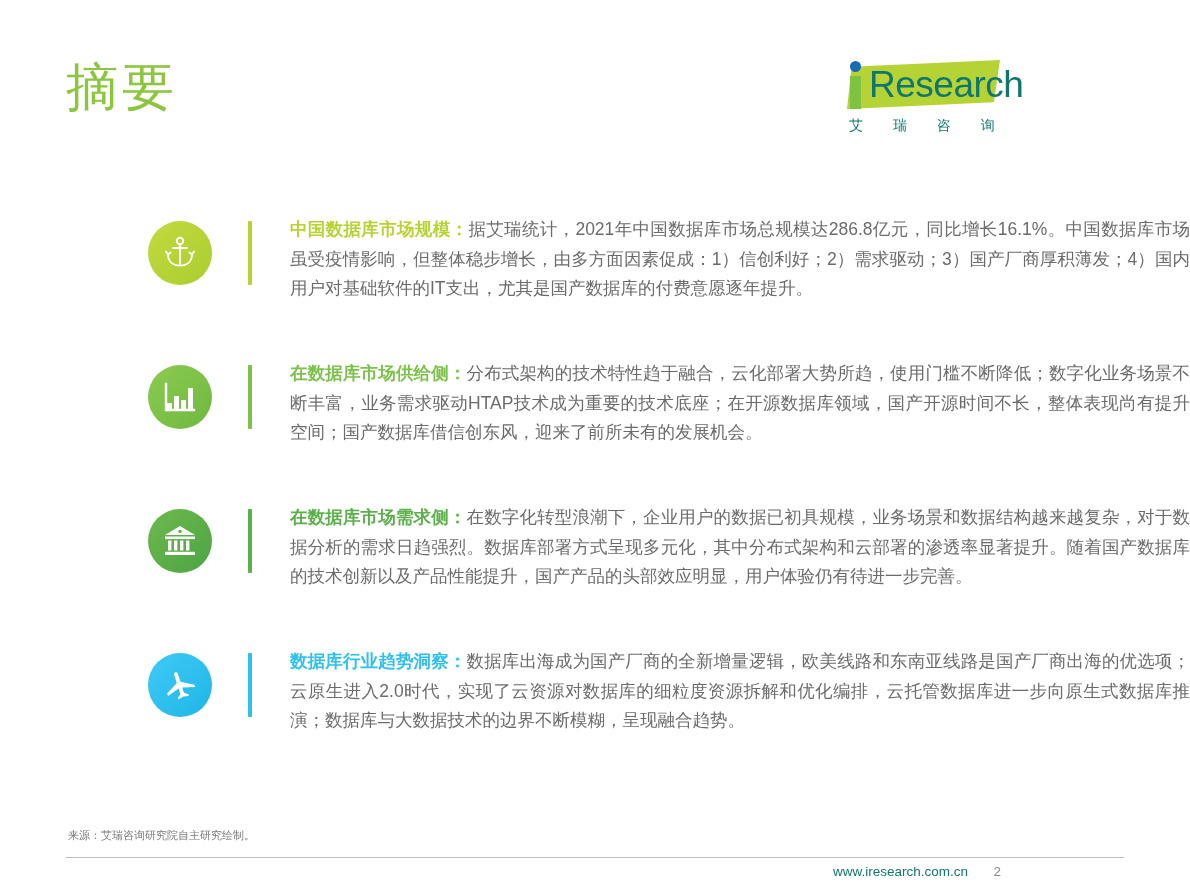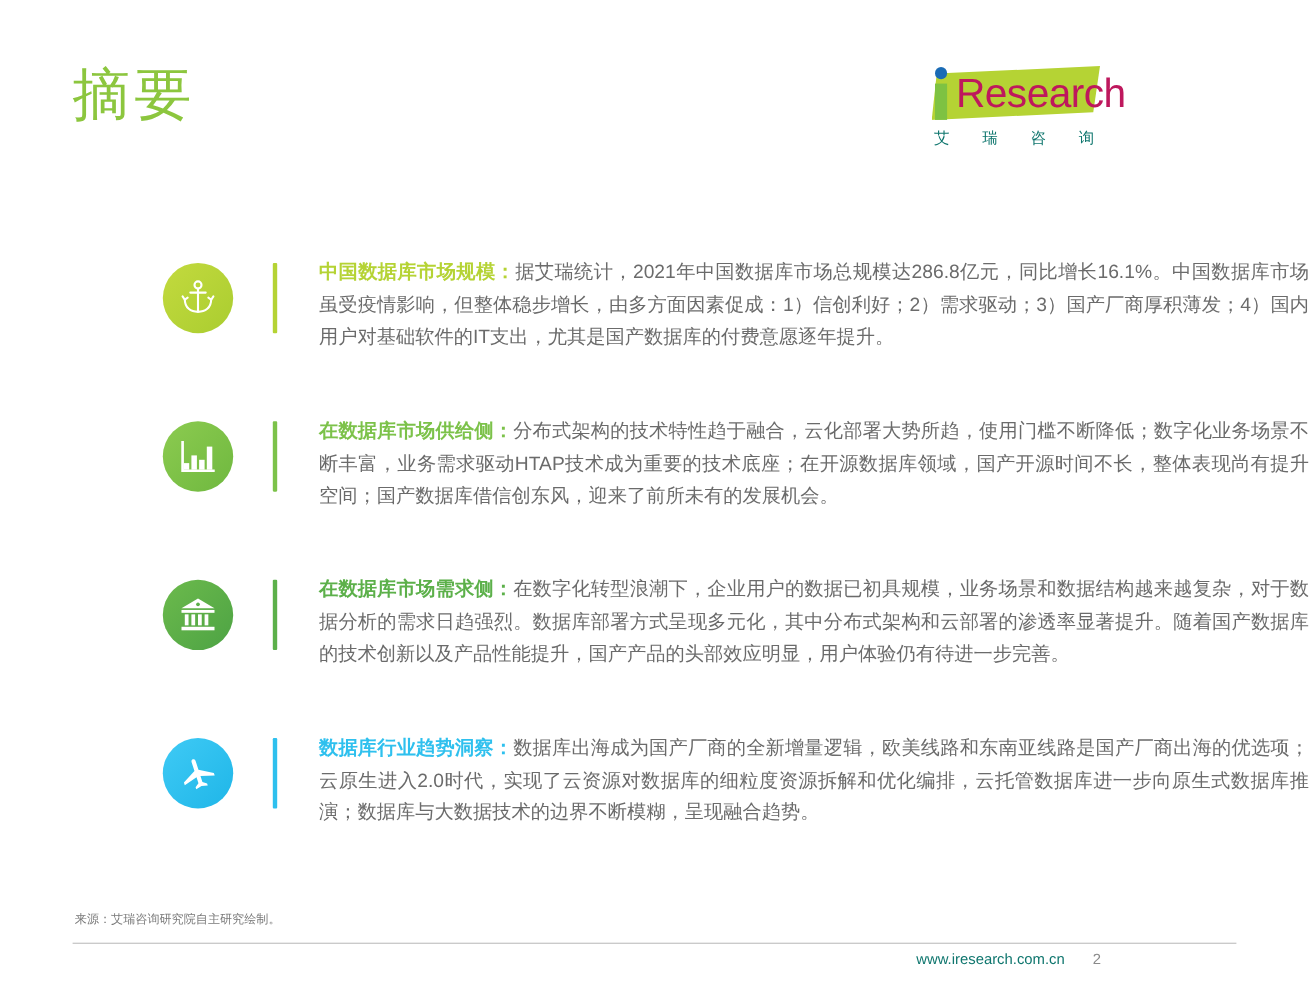--- a/index.html
+++ b/index.html
@@ -68,21 +68,21 @@
     height: 33px;
     background: #7ec242;
     z-index: 3;
   }
   .logo-research {
     position: absolute;
     left: 48px;
     top: 6px;
     font-size: 37px;
     line-height: 44px;
-    color: #be185d;
+    color: #0f766e;
     font-weight: 400;
     letter-spacing: -0.5px;
     z-index: 2;
     font-family: "Liberation Sans", "DejaVu Sans", sans-serif;
   }
   .logo-sub {
     position: absolute;
     left: 28px;
     top: 60px;
     font-size: 14px;
@@ -90,21 +90,20 @@
     color: #0f766e;
     white-space: nowrap;
   }
 
   
   .bullets {
     position: absolute;
     left: 0;
     top: 215px;
     width: 1190px;
-    margin-top: 18px;
   }
   .bullet-row {
     position: relative;
     display: flex;
     align-items: flex-start;
     padding-left: 148px;
     margin-bottom: 44px;
     min-height: 100px;
   }
   .icon-circle {

